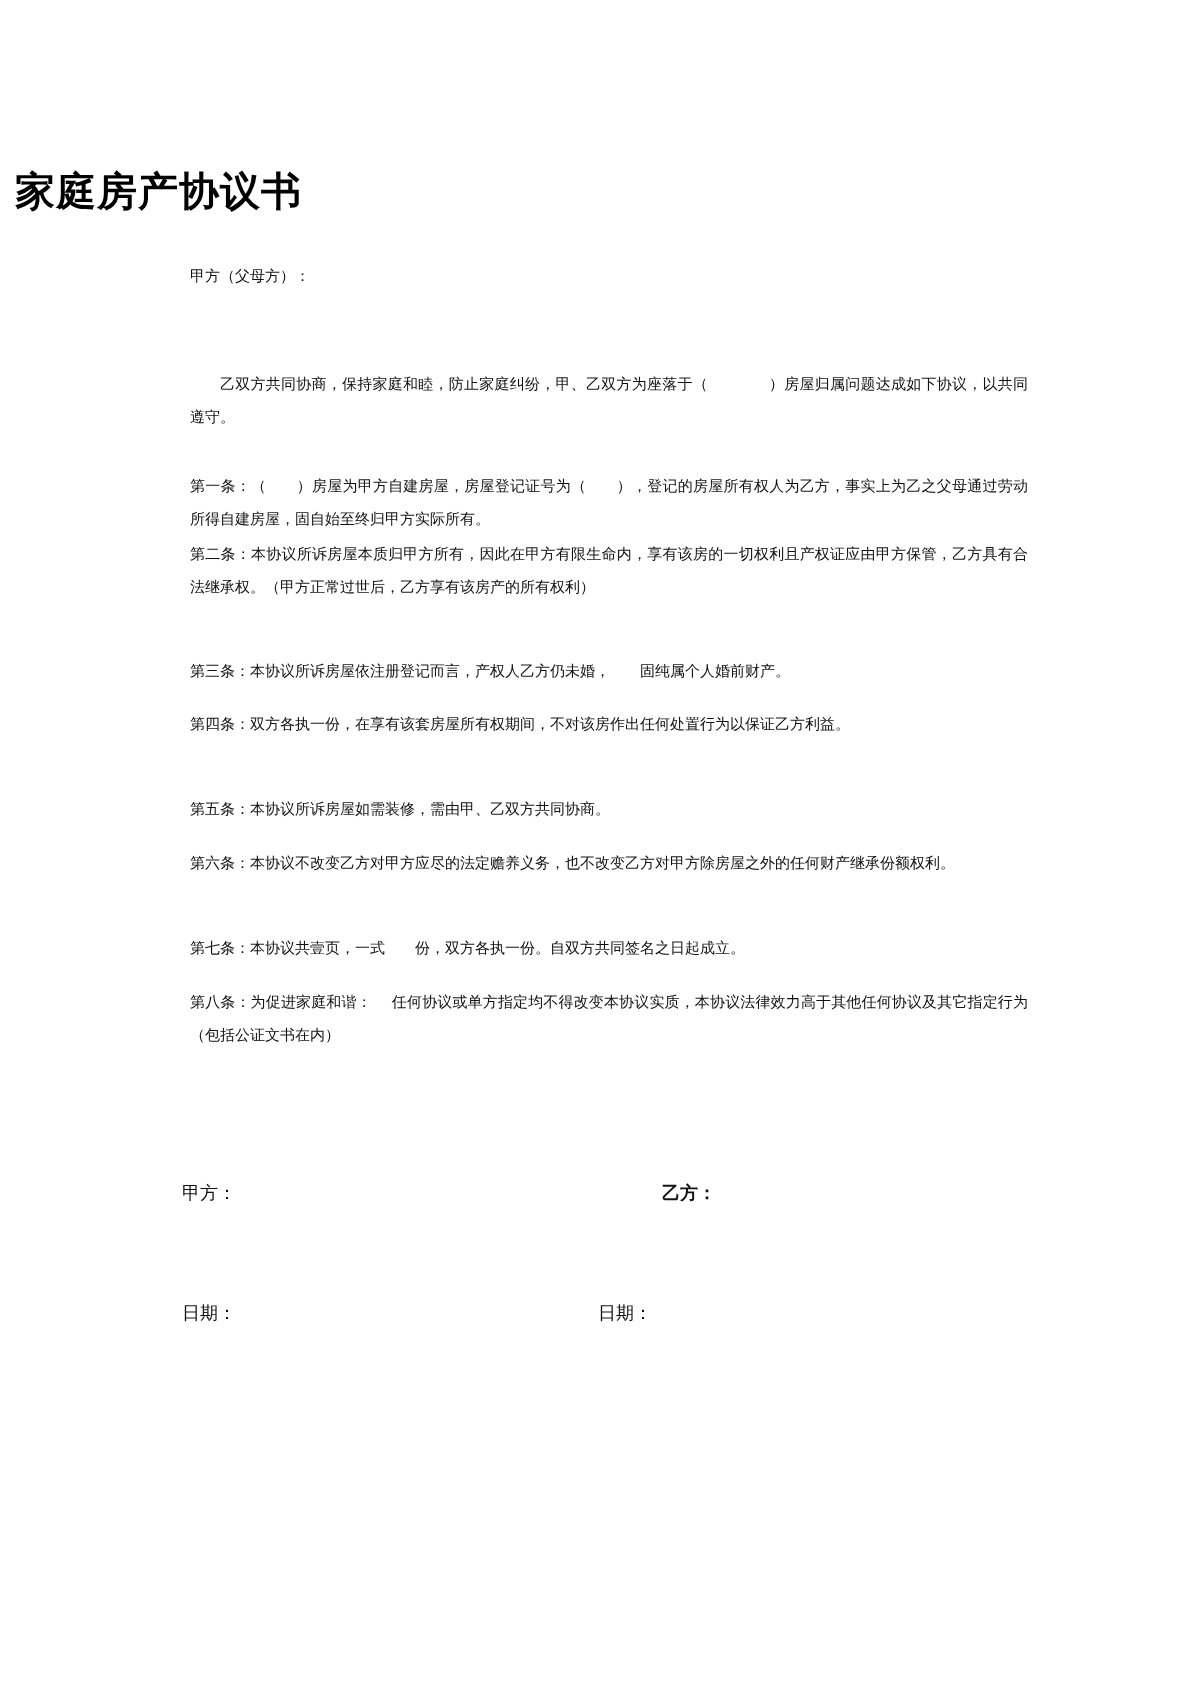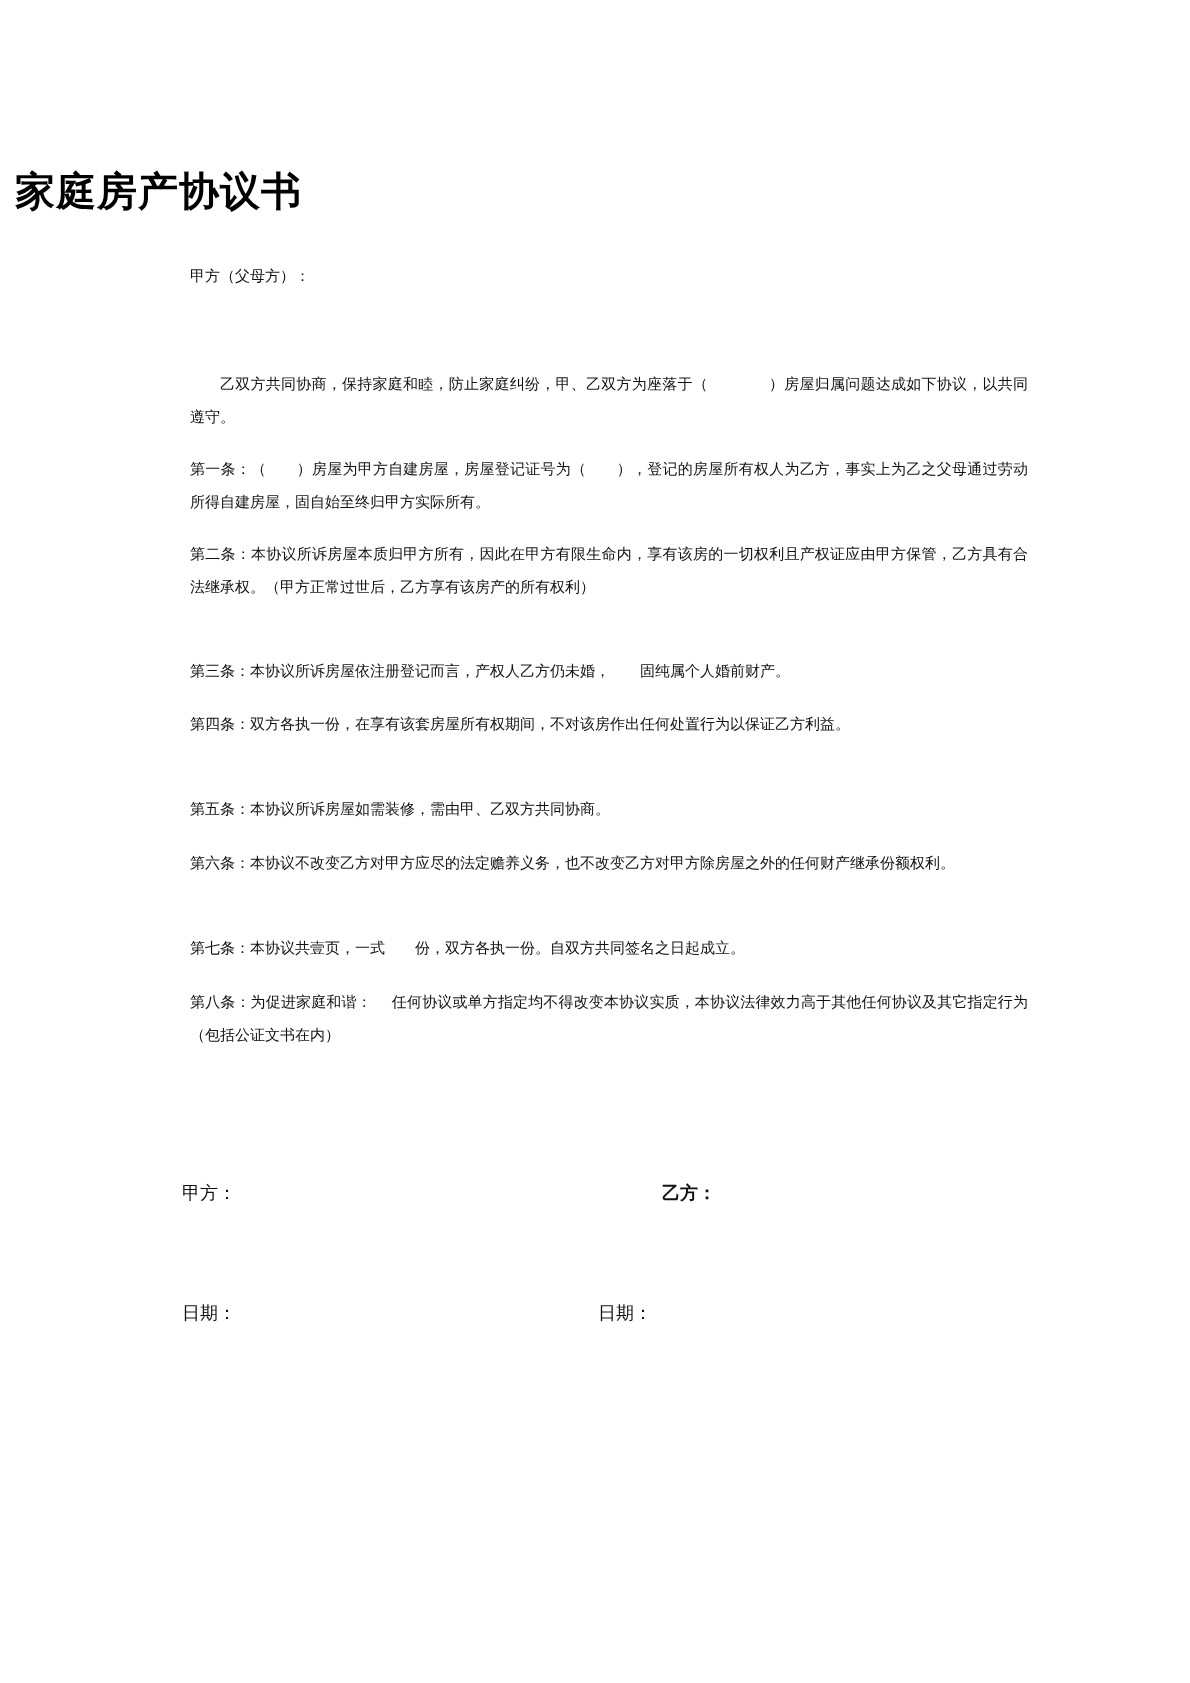--- a/index.html
+++ b/index.html
@@ -18,21 +18,21 @@
 <body>
 
 <div class="page">
 
   <div class="title">家庭房产协议书</div>
 
   <div class="para" style="top:260px;">甲方（父母方）：</div>
 
   <div class="para indent" style="top:368px;">乙双方共同协商，保持家庭和睦，防止家庭纠纷，甲、乙双方为座落于（　　　　）房屋归属问题达成如下协议，以共同遵守。</div>
 
-  <div class="para" style="top:453px;">第一条：（　　）房屋为甲方自建房屋，房屋登记证号为（　　），登记的房屋所有权人为乙方，事实上为乙之父母通过劳动所得自建房屋，固自始至终归甲方实际所有。</div>
+  <div class="para" style="top:470px;">第一条：（　　）房屋为甲方自建房屋，房屋登记证号为（　　），登记的房屋所有权人为乙方，事实上为乙之父母通过劳动所得自建房屋，固自始至终归甲方实际所有。</div>
   <div class="para" style="top:538px;">第二条：本协议所诉房屋本质归甲方所有，因此在甲方有限生命内，享有该房的一切权利且产权证应由甲方保管，乙方具有合法继承权。（甲方正常过世后，乙方享有该房产的所有权利）</div>
   <div class="para" style="top:655px;">第三条：本协议所诉房屋依注册登记而言，产权人乙方仍未婚，　　固纯属个人婚前财产。</div>
   <div class="para" style="top:708px;">第四条：双方各执一份，在享有该套房屋所有权期间，不对该房作出任何处置行为以保证乙方利益。</div>
   <div class="para" style="top:847px;">第六条：本协议不改变乙方对甲方应尽的法定赡养义务，也不改变乙方对甲方除房屋之外的任何财产继承份额权利。</div>
   <div class="para" style="top:793px;">第五条：本协议所诉房屋如需装修，需由甲、乙双方共同协商。</div>
   <div class="para" style="top:932px;">第七条：本协议共壹页，一式　　份，双方各执一份。自双方共同签名之日起成立。</div>
   <div class="para" style="top:986px;">第八条：为促进家庭和谐：　 任何协议或单方指定均不得改变本协议实质，本协议法律效力高于其他任何协议及其它指定行为（包括公证文书在内）</div>
 
   <div class="sig" style="left:182px; top:1180px;">甲方：</div>
   <div class="sig" style="left:662px; top:1180px;font-weight:bold;">乙方：</div>

